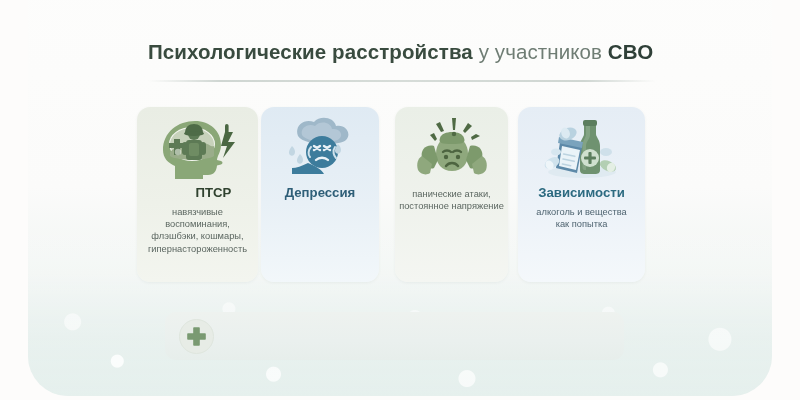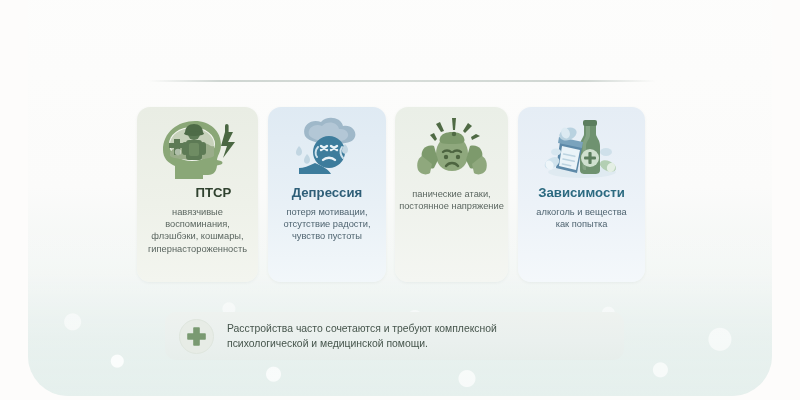--- a/index.html
+++ b/index.html
@@ -49,21 +49,21 @@
   }
 
   
   .cards{position:absolute;left:137px;top:107px;width:520px;height:175px;}
   .card{
     position:absolute;top:0;height:175px;border-radius:13px;
     box-shadow:0 1px 3px rgba(90,110,100,.07);
     display:flex;flex-direction:column;align-items:center;
   }
   .c1{left:0;width:121px;background:linear-gradient(180deg,#e9ede4 0%,#eef1e9 55%,#f3f5ef 100%);}
-  .c2{left:131px;width:118px;background:linear-gradient(180deg,#dfeaf3 0%,#e8f0f6 55%,#f2f7fa 100%);}
+  .c2{left:124px;width:118px;background:linear-gradient(180deg,#dfeaf3 0%,#e8f0f6 55%,#f2f7fa 100%);}
   .c3{left:258px;width:113px;background:linear-gradient(180deg,#eaefe7 0%,#eff2ec 55%,#f4f6f2 100%);}
   .c4{left:381px;width:127px;background:linear-gradient(180deg,#e5edf5 0%,#ecf2f8 55%,#f4f8fb 100%);}
 
   .icon-wrap{height:70px;display:flex;align-items:center;justify-content:center;margin-top:6px;}
   .card-title{font-weight:700;font-size:13.2px;line-height:14.5px;text-align:center;margin-top:3px;}
   .t1{color:#30422f;padding-left:32px;}
   .t2{color:#2f5f78;}
   .t3{color:#2f4434;}
   .t4{color:#2c6a80;}
   .card-desc{
@@ -89,20 +89,23 @@
   .banner-text div{white-space:nowrap;}
 </style>
 </head>
 <body>
 
 <div class="canvas">
 
   <div class="panel"></div>
   <div class="panel-soft"></div>
 
+  <div class="header">
+    <div class="title"><span class="strong">Психологические расстройства</span><span> у участников </span><span class="tail">СВО</span></div>
+  </div>
   <div class="divider"></div>
 
   <div class="cards">
 
     <div class="card c1">
       <div class="icon-wrap">
         <svg width="86" height="64" viewBox="0 0 86 64" aria-hidden="true">
           <path d="M8 34 C8 16 23 5 40 5 C55 5 66 15 66 29 C66 36 62 40 62 44 L66 45 C68 45.5 68 48 66 48.5 L62 49.5 C61.5 55 59 59 53 59 L48 59 L48 63 L20 63 L20 50 C13 47 8 42 8 34 Z" fill="#8aa777"></path>
           <ellipse cx="37" cy="28" rx="23" ry="17" fill="#f3f6ef"></ellipse>
           <ellipse cx="37" cy="28" rx="22" ry="16" fill="#c7d2bb"></ellipse>
@@ -142,25 +145,20 @@
           <path d="M46 30 L52 34 M46 34 L52 30" stroke="#eaf2f7" stroke-width="2.4" stroke-linecap="round" fill="none"></path>
           <path d="M38 44 C41 41 47 41 50 44" stroke="#eaf2f7" stroke-width="2.4" fill="none" stroke-linecap="round"></path>
           <path d="M33 31 C30 34 30 39 32 41" stroke="#cfe2ec" stroke-width="2" fill="none" stroke-linecap="round"></path>
           <path d="M57 31 C54 35 56 40 58 42" stroke="#cfe2ec" stroke-width="2" fill="none" stroke-linecap="round"></path>
           <path d="M14 30 C11 34 10 37 12 39 C14 41 17 39 17 36 C17 34 16 32 14 30 Z" fill="#c2d6e2"></path>
           <path d="M22 38 C19 42 18 45 20 47 C22 49 25 47 25 44 C25 42 24 40 22 38 Z" fill="#c2d6e2"></path>
           <path d="M60 28 C57 32 56 35 58 37 C60 39 63 37 63 34 C63 32 62 30 60 28 Z" fill="#c2d6e2"></path>
         </svg>
       </div>
       <div class="card-title t2">Депрессия</div>
-      <div class="card-desc">
-        <div>потеря мотивации,</div>
-        <div>отсутствие радости,</div>
-        <div>чувство пустоты</div>
-      </div>
     </div>
 
     <div class="card c3">
       <div class="icon-wrap">
         <svg width="84" height="64" viewBox="0 0 84 64" aria-hidden="true">
           <path d="M42 20 C52 20 58 28 58 38 C58 48 52 55 42 55 C32 55 26 48 26 38 C26 28 32 20 42 20 Z" fill="#8fa87d"></path>
           <path d="M30 22 C32 14 52 14 54 22 C56 27 52 28 42 28 C32 28 28 27 30 22 Z" fill="#7d9a6c"></path>
           <path d="M24 30 C16 28 10 34 12 42 C14 50 20 54 24 52 L28 44 Z" fill="#7d9a6c"></path>
           <path d="M60 30 C68 28 74 34 72 42 C70 50 64 54 60 52 L56 44 Z" fill="#7d9a6c"></path>
           <path d="M12 40 C8 42 6 48 8 54 C10 58 16 60 20 57 L22 48 Z" fill="#8fa87d"></path>
@@ -218,19 +216,15 @@
     </div>
 
   </div>
 
   <div class="banner">
     <div class="badge">
       <svg width="19" height="19" viewBox="0 0 19 19" aria-hidden="true">
         <path d="M7 1 H12 V7 H18 V12 H12 V18 H7 V12 H1 V7 H7 Z" fill="#7a9a72" stroke="#7a9a72" stroke-width="1.6" stroke-linejoin="round"></path>
       </svg>
     </div>
-    <div class="banner-text">
-      <div>Расстройства часто сочетаются и требуют комплексной</div>
-      <div>психологической и медицинской помощи.</div>
-    </div>
   </div>
 
 </div>
 
 </body></html>

